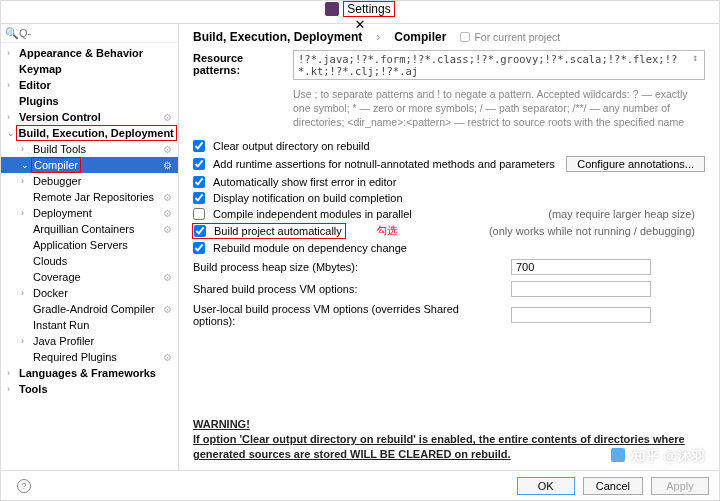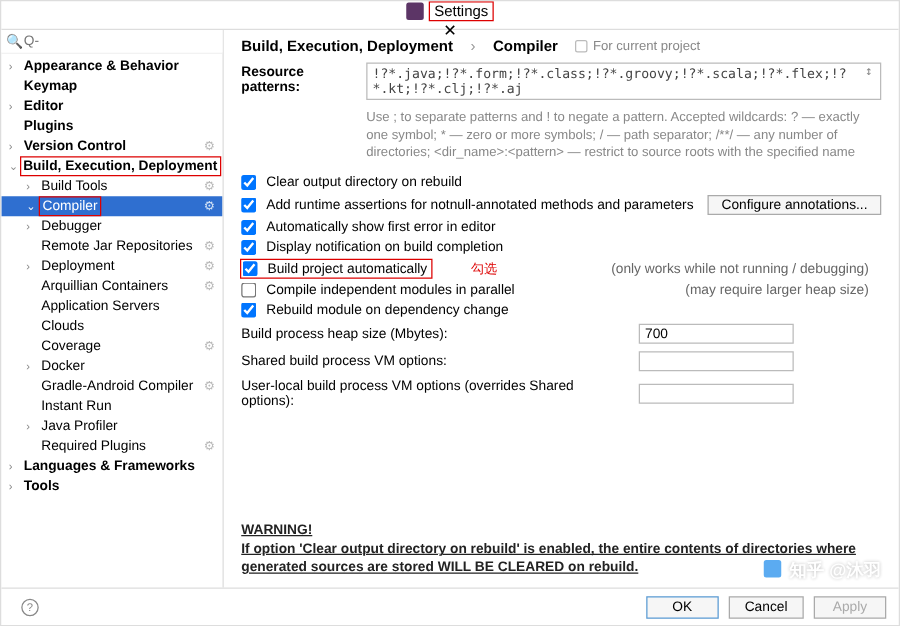--- a/index.html
+++ b/index.html
@@ -84,21 +84,21 @@
   .checkrow .side-note { color:#666; margin-left:auto; padding-right:10px;}
   .checkrow .btn {
     border:1px solid #aaa; background:#f6f6f6; padding:1px 10px; font-size:11px; margin-left:auto;
   }
   .checkrow.red .cb-wrap { outline:1px solid #d00; padding:1px 3px 1px 1px; }
   .cb-wrap { display:inline-flex; gap:4px;}
   .anno { color:#d00; font-size:10.5px; }
   .val-row { display:flex; align-items:center; padding:3px 0; gap:8px;}
   .val-row .vl { width:310px; }
   .val-row input[type=text]{
-    width:124px; border:1px solid #bbb; padding:1px 4px; font-size:11px;
+    width:140px; border:1px solid #bbb; padding:1px 4px; font-size:11px;
   }
   .warning {
     margin-top:auto; font-size:11px; color:#222; padding:6px 0 4px 0; line-height:1.35;
   }
   .warning .w1{ font-weight:bold;text-decoration:underline;}
   .footer {
     height:30px; border-top:1px solid #ddd; display:flex; align-items:center;
     justify-content:flex-end; gap:8px; padding:0 10px;
   }
   .footer .help {
@@ -275,34 +275,34 @@
             <input type="checkbox" checked="" style="">
             <span>Automatically show first error in editor</span>
           </span>
         </div>
         <div class="checkrow">
           <span class="cb-wrap">
             <input type="checkbox" checked="" style="">
             <span>Display notification on build completion</span>
           </span>
         </div>
+        <div class="checkrow">
+          <span class="cb-wrap">
+            <input type="checkbox" style="">
+            <span>Compile independent modules in parallel</span>
+          </span>
+          <span class="side-note">(may require larger heap size)</span>
+        </div>
         <div class="checkrow red">
           <span class="cb-wrap">
             <input type="checkbox" checked="" style="">
             <span>Build project automatically</span>
           </span>
           <span class="anno" style="margin-left:26px">勾选</span>
           <span class="side-note">(only works while not running / debugging)</span>
-        </div>
-        <div class="checkrow">
-          <span class="cb-wrap">
-            <input type="checkbox" style="">
-            <span>Compile independent modules in parallel</span>
-          </span>
-          <span class="side-note">(may require larger heap size)</span>
         </div>
         <div class="checkrow">
           <span class="cb-wrap">
             <input type="checkbox" checked="" style="">
             <span>Rebuild module on dependency change</span>
           </span>
         </div>
       </div>
 
     <div class="val-row">

